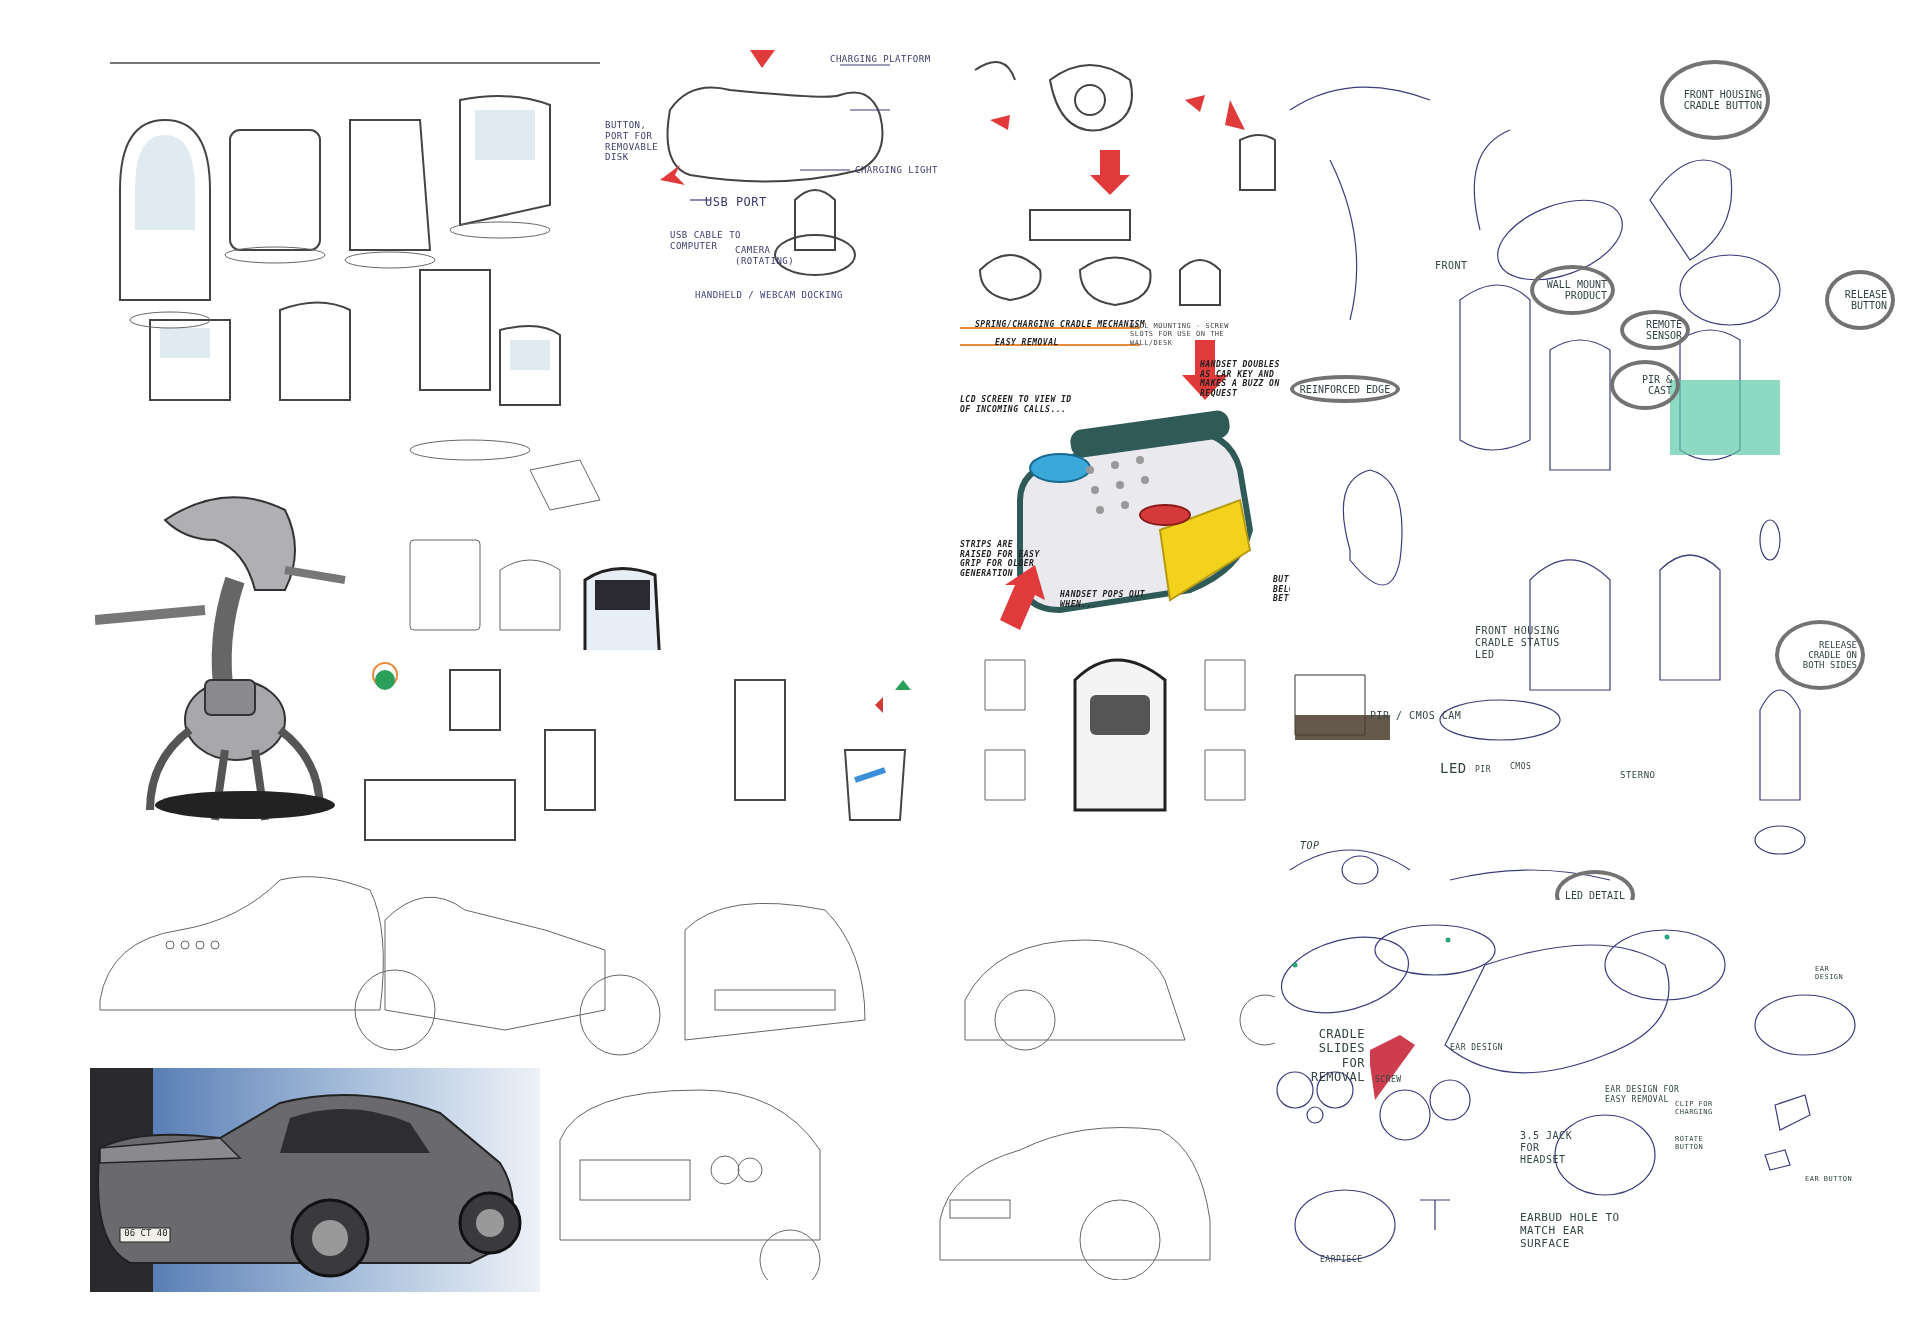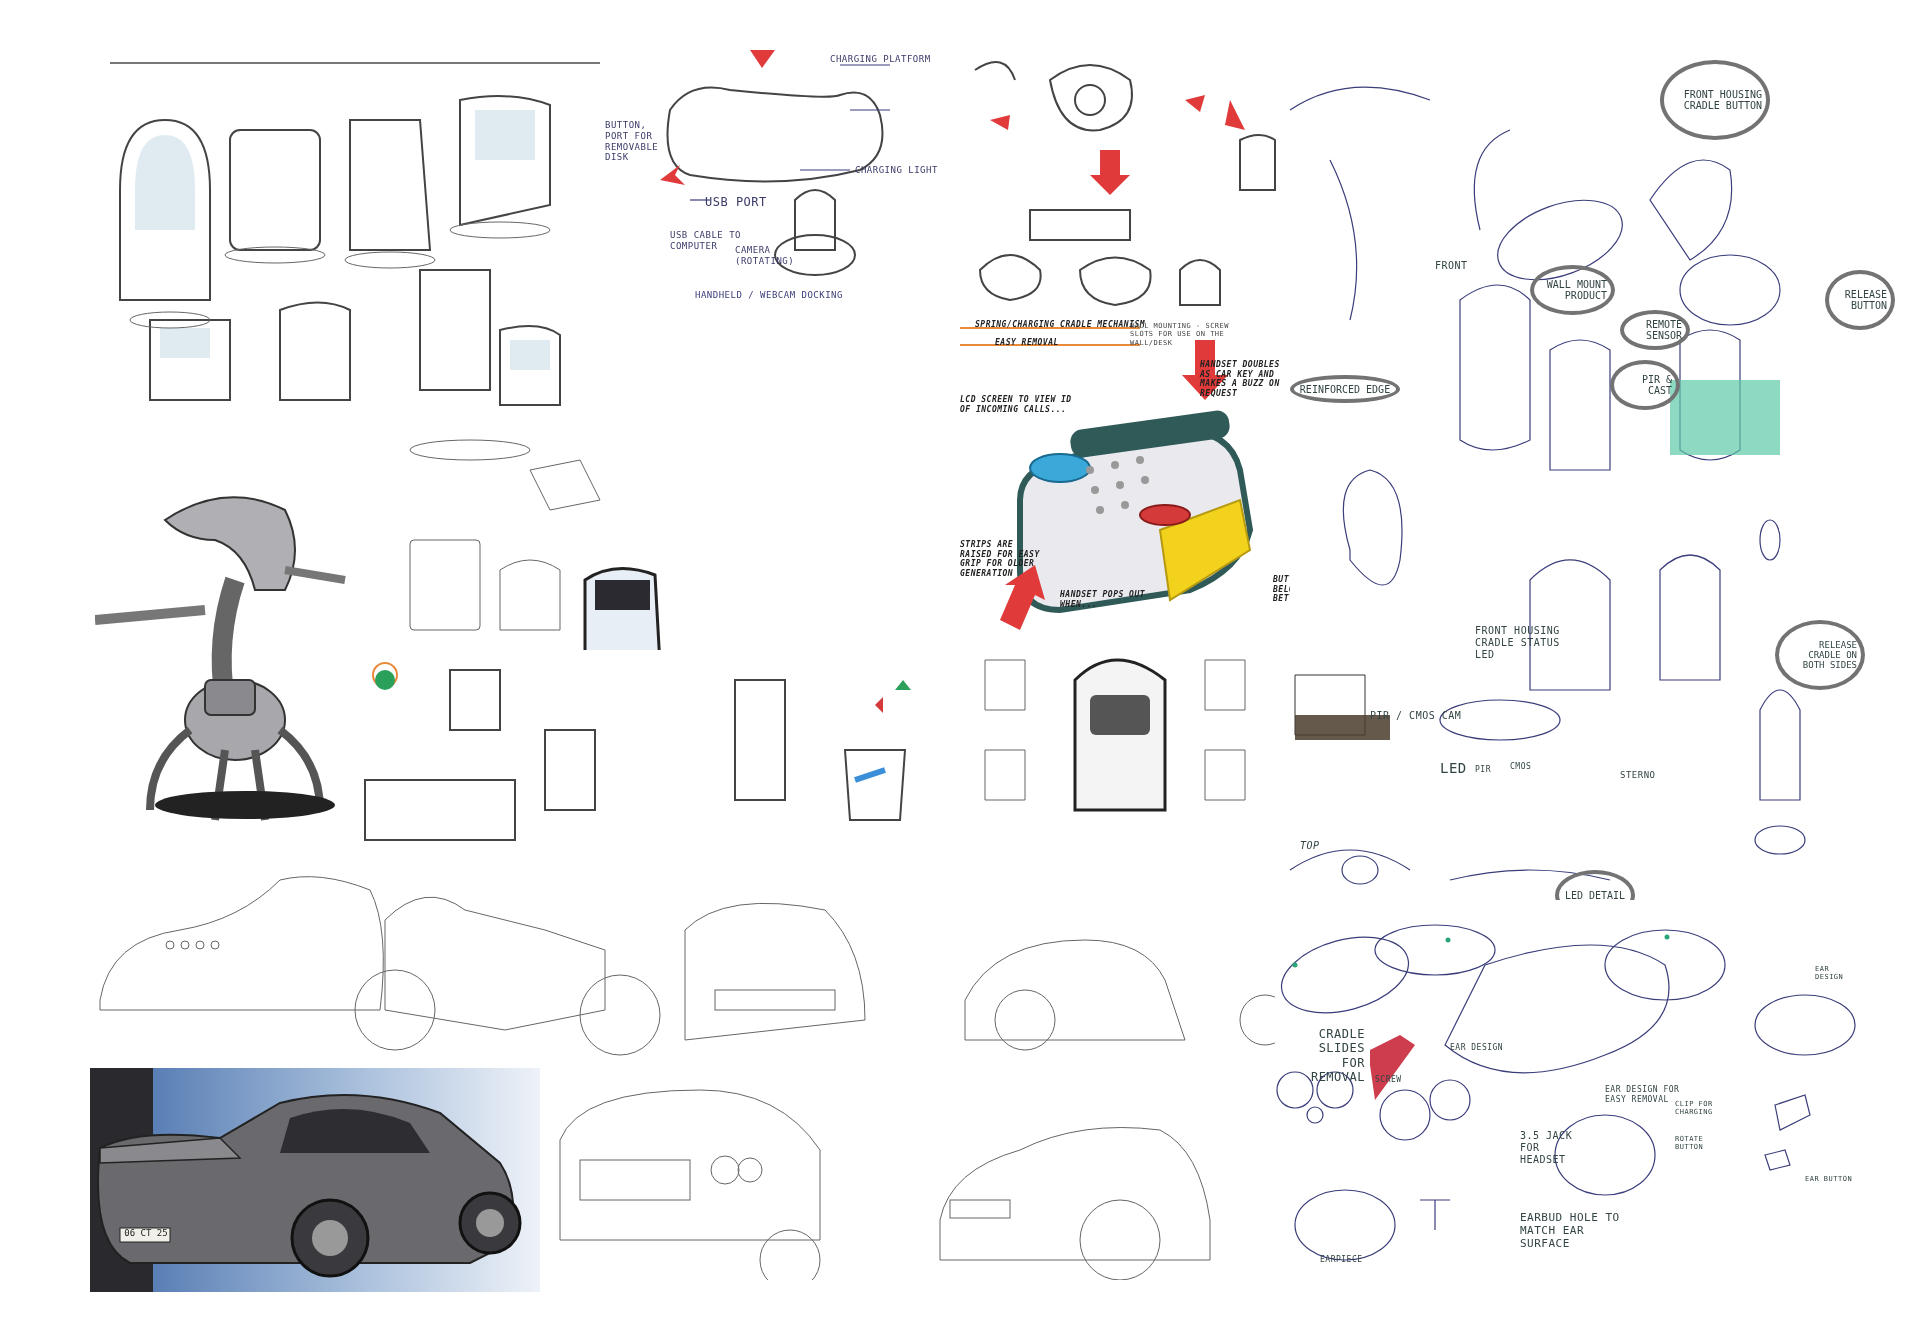--- a/index.html
+++ b/index.html
@@ -247,21 +247,21 @@
   <svg width="450" height="224">
     <path d="M10 80 q40 -20 120 -10 l60 -35 q80 -20 160 10 l60 50 q20 30 10 80 l-40 20 h-340 q-40 -20 -30 -115z" fill="#6a6a6e" stroke="#222" stroke-width="2"></path>
     <path d="M10 80 l120 -10 l20 20 l-140 5z" fill="#8a8a8e" stroke="#222" stroke-width="1.5"></path>
     <path d="M200 50 q60 -20 120 5 l20 30 l-150 0z" fill="#2e2e32"></path>
     <circle cx="240" cy="170" r="38" fill="#3a3a3e" stroke="#111" stroke-width="3"></circle>
     <circle cx="240" cy="170" r="18" fill="#999"></circle>
     <circle cx="400" cy="155" r="30" fill="#3a3a3e" stroke="#111" stroke-width="3"></circle>
     <circle cx="400" cy="155" r="14" fill="#999"></circle>
     <rect x="30" y="160" width="50" height="14" fill="#f0f0e8" stroke="#222"></rect>
   </svg>
-  <div style="position:absolute;left:32px;top:160px;width:48px;font-family:'DejaVu Sans Mono',monospace;font-size:9px;text-align:center;color:#222;">06 CT 25</div>
+  <div style="position:absolute;left:32px;top:160px;width:48px;font-family:'DejaVu Sans Mono',monospace;font-size:9px;text-align:center;color:#222;">06 CT 40</div>
 </div>
 
 <div class="panel" style="left:550px;top:1070px;width:730px;height:210px;">
   <svg width="730" height="210">
     <g class="thin" stroke="#555">
       <path d="M10 170 v-100 q20 -50 140 -50 q80 0 120 60 v90z"></path>
       <rect x="30" y="90" width="110" height="40"></rect>
       <circle cx="175" cy="100" r="14"></circle>
       <circle cx="200" cy="100" r="12"></circle>
       <circle cx="240" cy="190" r="30"></circle>

